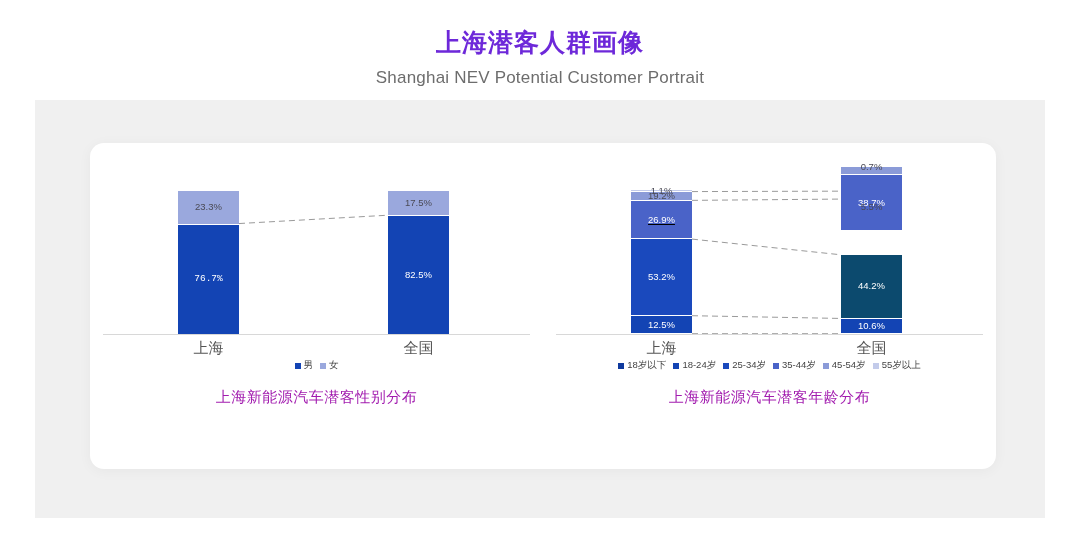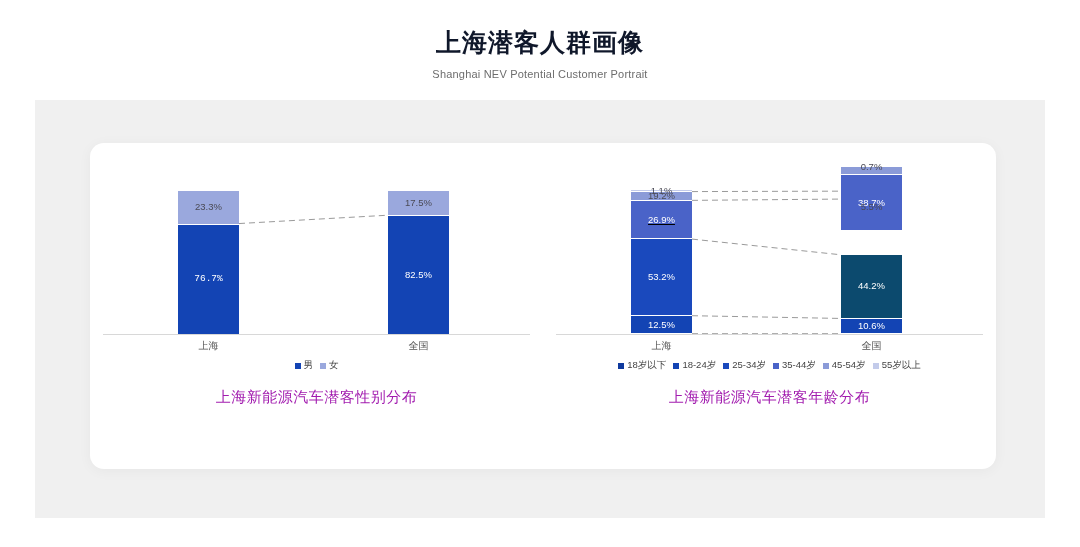--- a/index.html
+++ b/index.html
@@ -8,26 +8,26 @@
     background:#ffffff;
     font-family:"Liberation Sans","DejaVu Sans",sans-serif;
     overflow:hidden;
     position:relative;
   }
   .header{
     position:absolute;left:0;top:0;width:1080px;
     text-align:center;
   }
   .header-title{
-    font-size:25px;font-weight:bold;color:#0f172a;
+    font-size:25px;font-weight:bold;color:#6d28d9;
     letter-spacing:1px;
     margin-top:26px;
   }
   .header-subtitle{
-    font-size:11px;color:#6d6d6d;
+    font-size:17px;color:#6d6d6d;
     margin-top:9px;letter-spacing:.2px;
   }
   
   .panel{
     position:absolute;left:35px;top:100px;
     width:1010px;height:418px;
     background:#f0f0f0;
   }
   
   .card{
@@ -72,21 +72,21 @@
     white-space:nowrap;
     line-height:10px;
   }
   .seg-label.on-dark{color:#ffffff;}
   .seg-label.on-light{color:#4a4a55;}
   .cat-labels{
     position:absolute;top:196px;left:13px;width:427px;height:16px;
   }
   .cat-label{
     position:absolute;top:0;width:61px;text-align:center;
-    font-size:10px;color:#555555;
+    font-size:15px;color:#555555;
   }
   .cat-label.c0{left:75px;}
   .cat-label.c1{left:285px;}
   .connectors{
     position:absolute;left:13px;top:47px;width:427px;height:144px;
     pointer-events:none;
   }
   .legend{
     position:absolute;top:216px;left:0;width:453px;
     display:flex;justify-content:center;align-items:center;

